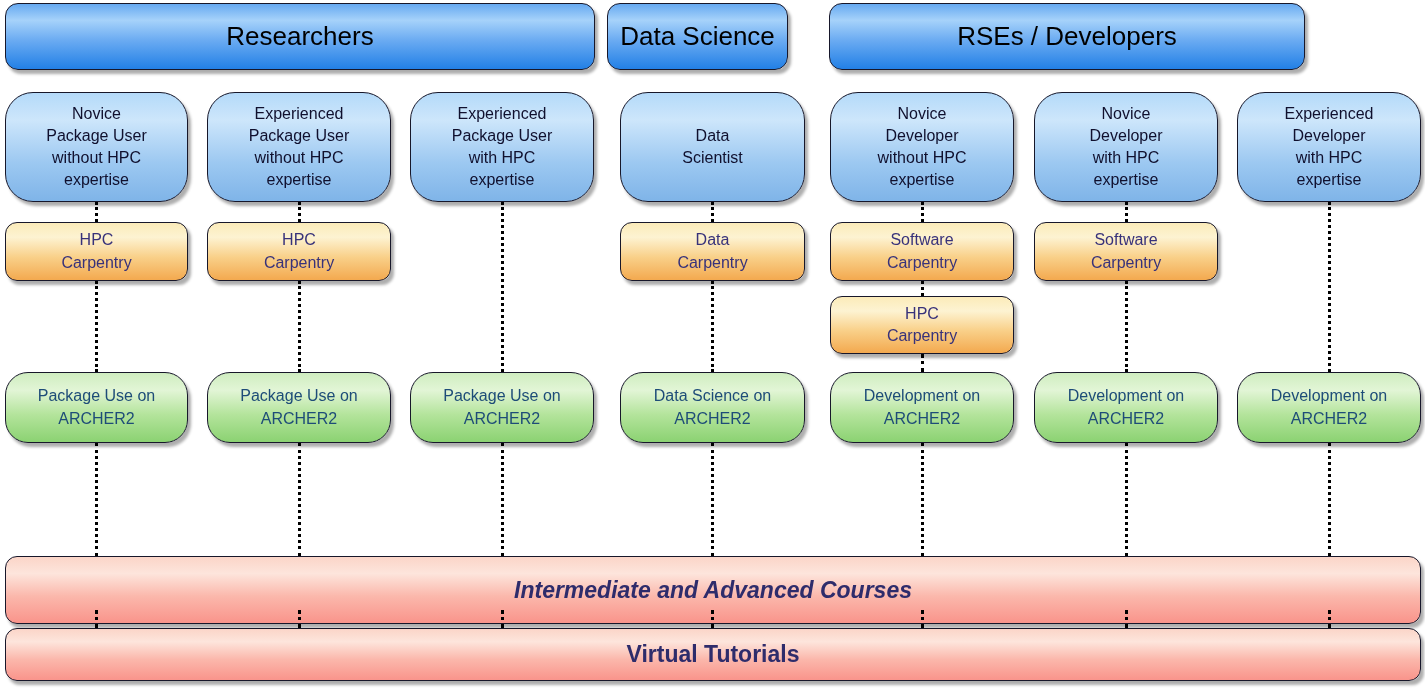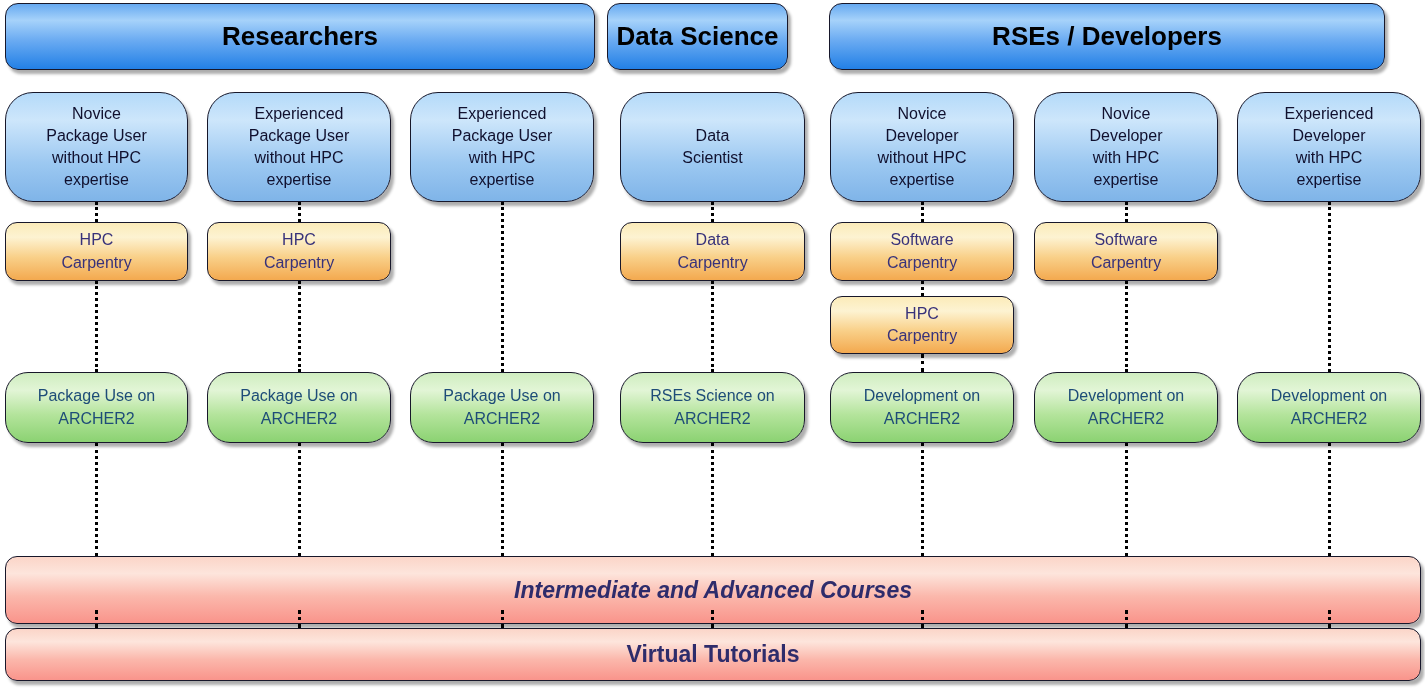--- a/index.html
+++ b/index.html
@@ -15,21 +15,21 @@
     box-sizing:border-box;
     border:1.5px solid #17172a;
     display:flex;align-items:center;justify-content:center;
     text-align:center;
     box-shadow:3px 4px 3px rgba(0,0,0,0.32);
   }
   .box span{white-space:pre-line;display:block;width:100%;}
   .hdr{
     border-radius:13px;
     background:linear-gradient(180deg,#66A9F1 0%,#A6D2FA 25%,#6CACF2 55%,#2280E6 100%);
-    color:#000000;font-size:26px;font-weight:bold;
+    color:#000000;font-size:26px;font-weight:normal;
   }
   .persona{
     border-radius:28px;
     background:linear-gradient(180deg,#B4DAF9 0%,#CDE6FB 25%,#9CC8F1 65%,#7FB4E8 100%);
     color:#10102E;font-size:16px;line-height:1.38;
   }
   .carp{
     border-radius:12px;
     background:linear-gradient(180deg,#FBEBB9 0%,#FDF3D2 25%,#F9D089 60%,#F3A94F 100%);
     color:#38327A;font-size:16px;line-height:1.4;
@@ -53,21 +53,21 @@
 <body>
 
 <div class="canvas">
 
   <div class="box hdr" style="left:5px;top:3px;width:590px;height:67px;">
     <span>Researchers</span>
   </div>
   <div class="box hdr" style="left:607px;top:3px;width:181px;height:67px;">
     <span>Data Science</span>
   </div>
-  <div class="box hdr" style="left:829px;top:3px;width:556px;height:67px;">
+  <div class="box hdr" style="left:829px;top:3px;width:476px;height:67px;">
     <span>RSEs / Developers</span>
   </div>
 
   <div class="box persona" style="left:5px;top:92px;width:183px;height:110px;">
     <span>Novice
 Package User
 without HPC
 expertise</span>
   </div>
   <div class="box persona" style="left:207px;top:92px;width:184px;height:110px;">
@@ -137,21 +137,21 @@
   </div>
   <div class="box course" style="left:207px;top:372px;width:184px;height:71px;">
     <span>Package Use on
 ARCHER2</span>
   </div>
   <div class="box course" style="left:410px;top:372px;width:184px;height:71px;">
     <span>Package Use on
 ARCHER2</span>
   </div>
   <div class="box course" style="left:620px;top:372px;width:185px;height:71px;">
-    <span>RSEs Science on
+    <span>Data Science on
 ARCHER2</span>
   </div>
   <div class="box course" style="left:830px;top:372px;width:184px;height:71px;">
     <span>Development on
 ARCHER2</span>
   </div>
   <div class="box course" style="left:1034px;top:372px;width:184px;height:71px;">
     <span>Development on
 ARCHER2</span>
   </div>

